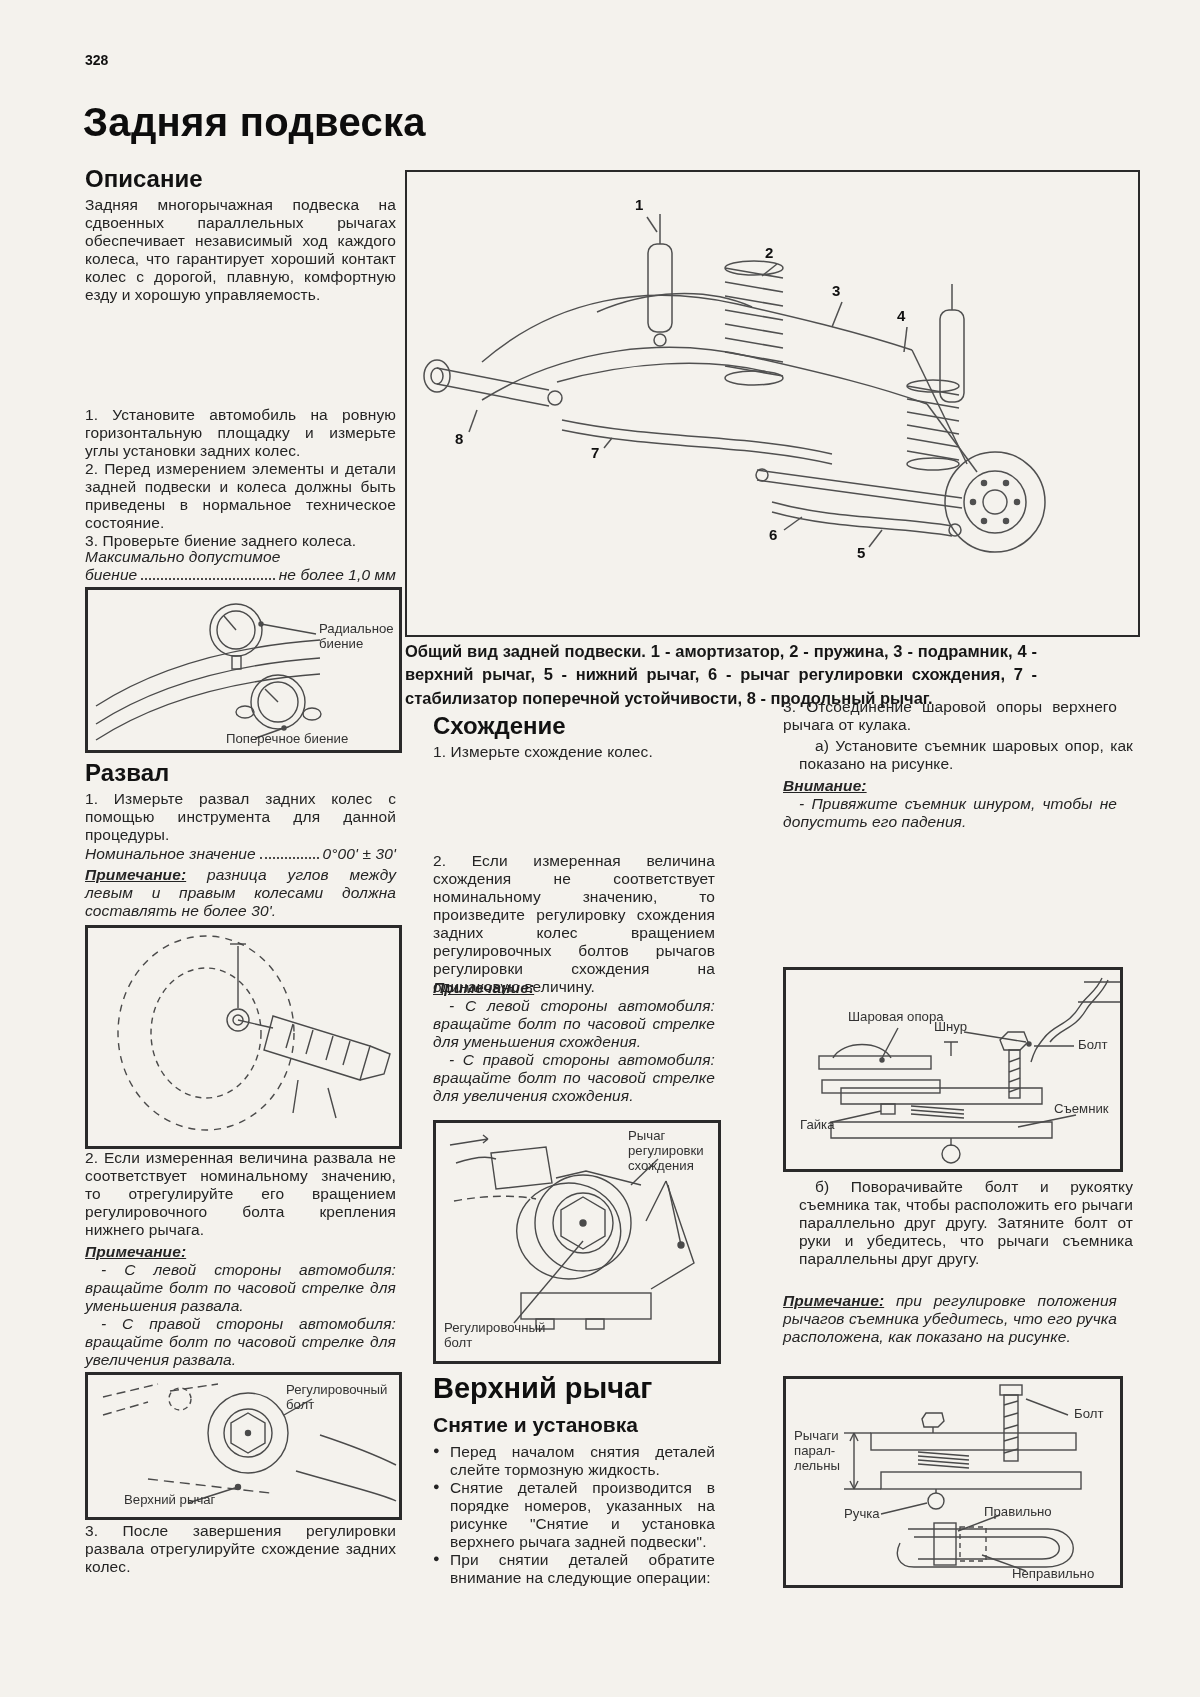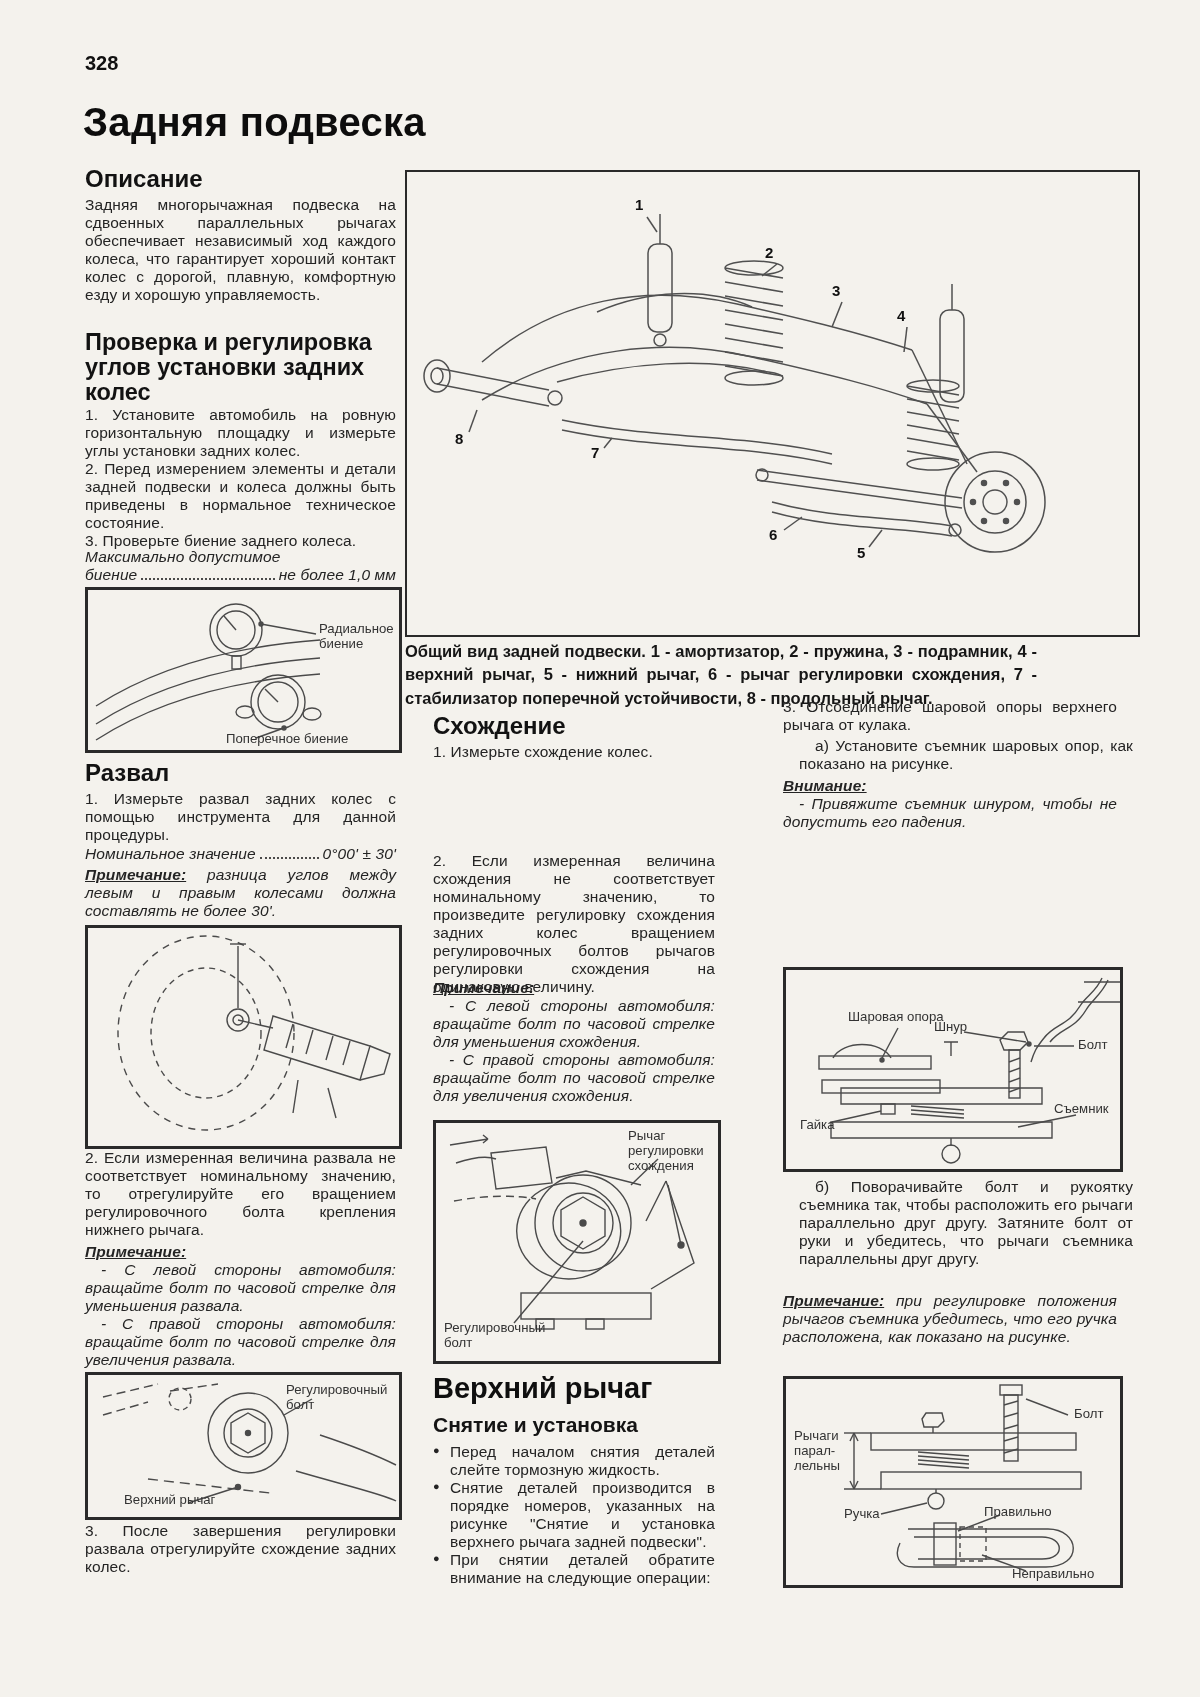--- a/index.html
+++ b/index.html
@@ -7,21 +7,21 @@
     position:relative;width:1200px;height:1697px;margin:0 auto;
     background:#f4f2ed;overflow:hidden;
     font-family:"Liberation Sans", sans-serif;color:#222;
   }
   .abs{position:absolute;}
   .bodytext{font-size:15.5px;line-height:1.16;text-align:justify;color:#242424;letter-spacing:.1px;}
   .bodytext p{margin:0;}
   .indent{text-indent:16px;margin-left:16px;}
   .it{font-style:italic;}
   .note-label{font-style:italic;font-weight:bold;text-decoration:underline;}
-  .pageno{font-size:20px;font-weight:bold;color:#111;}
+  .pageno{font-size:14px;font-weight:bold;color:#111;}
   .h-title{font-size:40px;font-weight:bold;color:#0d0d0d;letter-spacing:.3px;}
   .h-sec{font-size:24px;font-weight:bold;color:#121212;line-height:1.05;}
   .h-big{font-size:23.5px;font-weight:bold;color:#121212;line-height:1.06;}
   .h-ua{font-size:29px;font-weight:bold;color:#0f0f0f;}
   .h-sub{font-size:21px;font-weight:bold;color:#141414;}
   .caption{font-size:16.5px;font-weight:bold;line-height:1.42;color:#161616;text-align:justify;}
   .figbox{position:absolute;border:3px solid #2a2a2a;background:#f4f2ed;}
   .figbox svg{position:absolute;left:0;top:0;width:100%;height:100%;}
   .figlabel{position:absolute;font-size:13.2px;line-height:1.13;color:#333;}
   .callout{position:absolute;font-weight:bold;font-size:15px;color:#101010;}
@@ -35,21 +35,20 @@
 <body>
 
 <div class="page">
 
   <div class="abs pageno" style="left:85px;top:52px;">328</div>
   <div class="abs h-title" style="left:83px;top:100px;">Задняя подвеска</div>
 
   <div class="abs h-sec" style="left:85px;top:166px;">Описание</div>
   <div class="abs bodytext" style="left:85px;top:196px;width:311px;">Задняя многорычажная подвеска на сдвоенных параллельных рычагах обеспечивает независимый ход каждого колеса, что гарантирует хороший контакт колес с дорогой, плавную, комфортную езду и хорошую управляемость.</div>
 
-  <div class="abs h-big" style="left:85px;top:330px;width:320px;">Проверка и регулировка углов установки задних колес</div>
   <div class="abs bodytext" style="left:85px;top:406px;width:311px;">
     <p>1. Установите автомобиль на ровную горизонтальную площадку и измерьте углы установки задних колес.</p>
     <p>2. Перед измерением элементы и детали задней подвески и колеса должны быть приведены в нормальное техническое состояние.</p>
     <p>3. Проверьте биение заднего колеса.</p>
   </div>
   <div class="abs bodytext it" style="left:85px;top:548px;width:311px;">
     <p>Максимально допустимое</p>
     <div class="leader-row">
       <span>биение</span>
       <span class="leader"></span>

